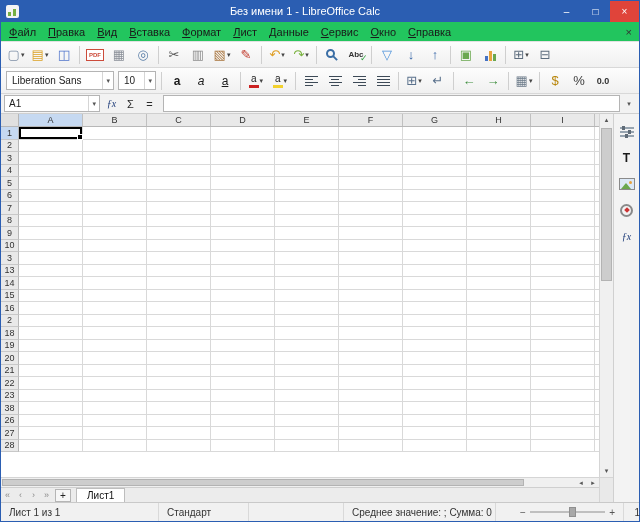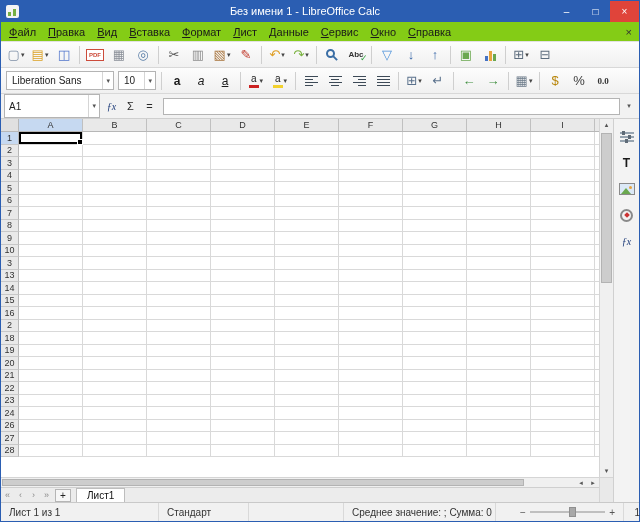--- a/index.html
+++ b/index.html
@@ -19,21 +19,21 @@
   .app-icon::after  { content:""; position:absolute; left:7px; bottom:2px;
               width:3px; height:7px; background:#76b043; }
   .title-text { position: absolute; left: 60px; right: 90px; text-align: center;
               font-size: 11px; line-height: 21px; white-space: nowrap; overflow: hidden; }
   .win-btns { margin-left: auto; display: flex; height: 100%; z-index: 1; }
   .win-btn { width: 29px; height: 100%; display: flex; align-items: center;
              justify-content: center; font-size: 10px; color: #fff; }
   .win-btn.close { background: #e0443a; }
 
   
-  .menubar { flex: 0 0 20px; background: #84cc16; border-bottom: 1px solid #e2e2e2;
+  .menubar { flex: 0 0 20px; background: #22c55e; border-bottom: 1px solid #e2e2e2;
              display: flex; align-items: center; font-size: 11px; padding-left: 2px; }
   .menu-item { padding: 2px 6px; color: #1a1a1a; white-space: nowrap; }
   .menu-close { margin-left: auto; margin-right: 7px; font-size: 11px; color: #333; }
 
   
   .toolbar { flex: 0 0 26px; background: linear-gradient(#fdfdfd, #f0f0f0);
              border-bottom: 1px solid #d8d8d8; display: flex; align-items: center;
              padding: 0 3px; overflow: hidden; white-space: nowrap; }
   .tbtn { height: 22px; min-width: 22px; display: inline-flex; align-items: center;
           justify-content: center; border-radius: 2px; margin: 0 1px; flex: 0 0 auto; }
@@ -71,21 +71,21 @@
   .ls-italic { font-style: italic; }
   .ls-underline { text-decoration: underline; }
   .letter-ico.fc { font-size: 10px; padding-bottom: 4px; }
   .letter-ico.fc .bar { position: absolute; left: 0; right: 0; bottom: 0; height: 3px; }
   .align-ico { display: inline-flex; flex-direction: column; justify-content: center;
                gap: 2px; width: 13px; height: 13px; }
   .align-ico i { display: block; height: 1px; background: #3d4a57; width: 100%; }
   .align-left i:nth-child(2n){ width: 8px; }
   .align-center i:nth-child(2n){ width: 8px; margin: 0 auto; }
   .align-right i:nth-child(2n){ width: 8px; margin-left: auto; }
-  .txt-ico { font-size: 9px; font-weight: bold; color: #333; font-family: Liberation Serif, serif; }
+  .txt-ico { font-size: 9px; font-weight: bold; color: #333; }
   .fx-ico { font-size: 10px; font-style: italic; color: #1f3d7a;
             font-family: "Liberation Serif", "DejaVu Serif", serif; }
   .gal-ico { position: relative; width: 16px; height: 12px; background: #dce9f7;
              border: 1px solid #8a8a8a; display: inline-block; }
   .gal-ico::before { content:""; position:absolute; top:2px; right:2px; width:3px;
              height:3px; border-radius:50%; background:#e8a33d; }
   .gal-ico::after { content:""; position:absolute; bottom:0; left:1px;
              border-left:5px solid transparent; border-right:5px solid transparent;
              border-bottom:6px solid #6aa84f; }
   .nav-ico { position: relative; width: 13px; height: 13px; border: 2px solid #8a8a8a;
@@ -98,21 +98,21 @@
               margin: 1px 0; }
   .sl-ico i::after { content:""; position:absolute; top:-1px; width:3px; height:4px;
               background:#5f6b77; }
   .sl-ico i:nth-child(1)::after{ left:2px; }
   .sl-ico i:nth-child(2)::after{ left:8px; }
   .sl-ico i:nth-child(3)::after{ left:5px; }
 
   
   .formula-bar { flex: 0 0 20px; background: #f2f2f2; border-bottom: 1px solid #cfcfcf;
                  display: flex; align-items: center; padding: 0 3px; }
-  .namebox { width: 96px; height: 24px; background: #fff; border: 1px solid #b4b4b4;
+  .namebox { width: 96px; height: 17px; background: #fff; border: 1px solid #b4b4b4;
              display: flex; align-items: center; font-size: 10px; flex: 0 0 96px; }
   .namebox-text { flex: 1; padding-left: 4px; color: #222; }
   .namebox-arrow { font-size: 7px; color: #555; border-left: 1px solid #d5d5d5;
                    height: 100%; display: flex; align-items: center; padding: 0 3px; }
   .fb-btns { display: flex; margin: 0 2px; }
   .fb-btn { width: 19px; height: 18px; display: flex; align-items: center;
             justify-content: center; font-size: 11px; color: #2a2a2a; }
   .fb-input { flex: 1; height: 17px; border: 1px solid #b4b4b4; background: #fff;
               font-size: 10px; padding: 0 3px; margin: 0 2px; outline: none;
               font-family: inherit; }
@@ -719,21 +719,21 @@
             <div class="cell"></div>
             <div class="cell"></div>
             <div class="cell"></div>
             <div class="cell"></div>
             <div class="cell"></div>
             <div class="cell"></div>
             <div class="cell"></div>
             <div class="cellfill"></div>
           </div>
           <div class="grow">
-            <div class="rowhead">24</div>
+            <div class="rowhead">38</div>
             <div class="cell"></div>
             <div class="cell"></div>
             <div class="cell"></div>
             <div class="cell"></div>
             <div class="cell"></div>
             <div class="cell"></div>
             <div class="cell"></div>
             <div class="cell"></div>
             <div class="cell"></div>
             <div class="cellfill"></div>

